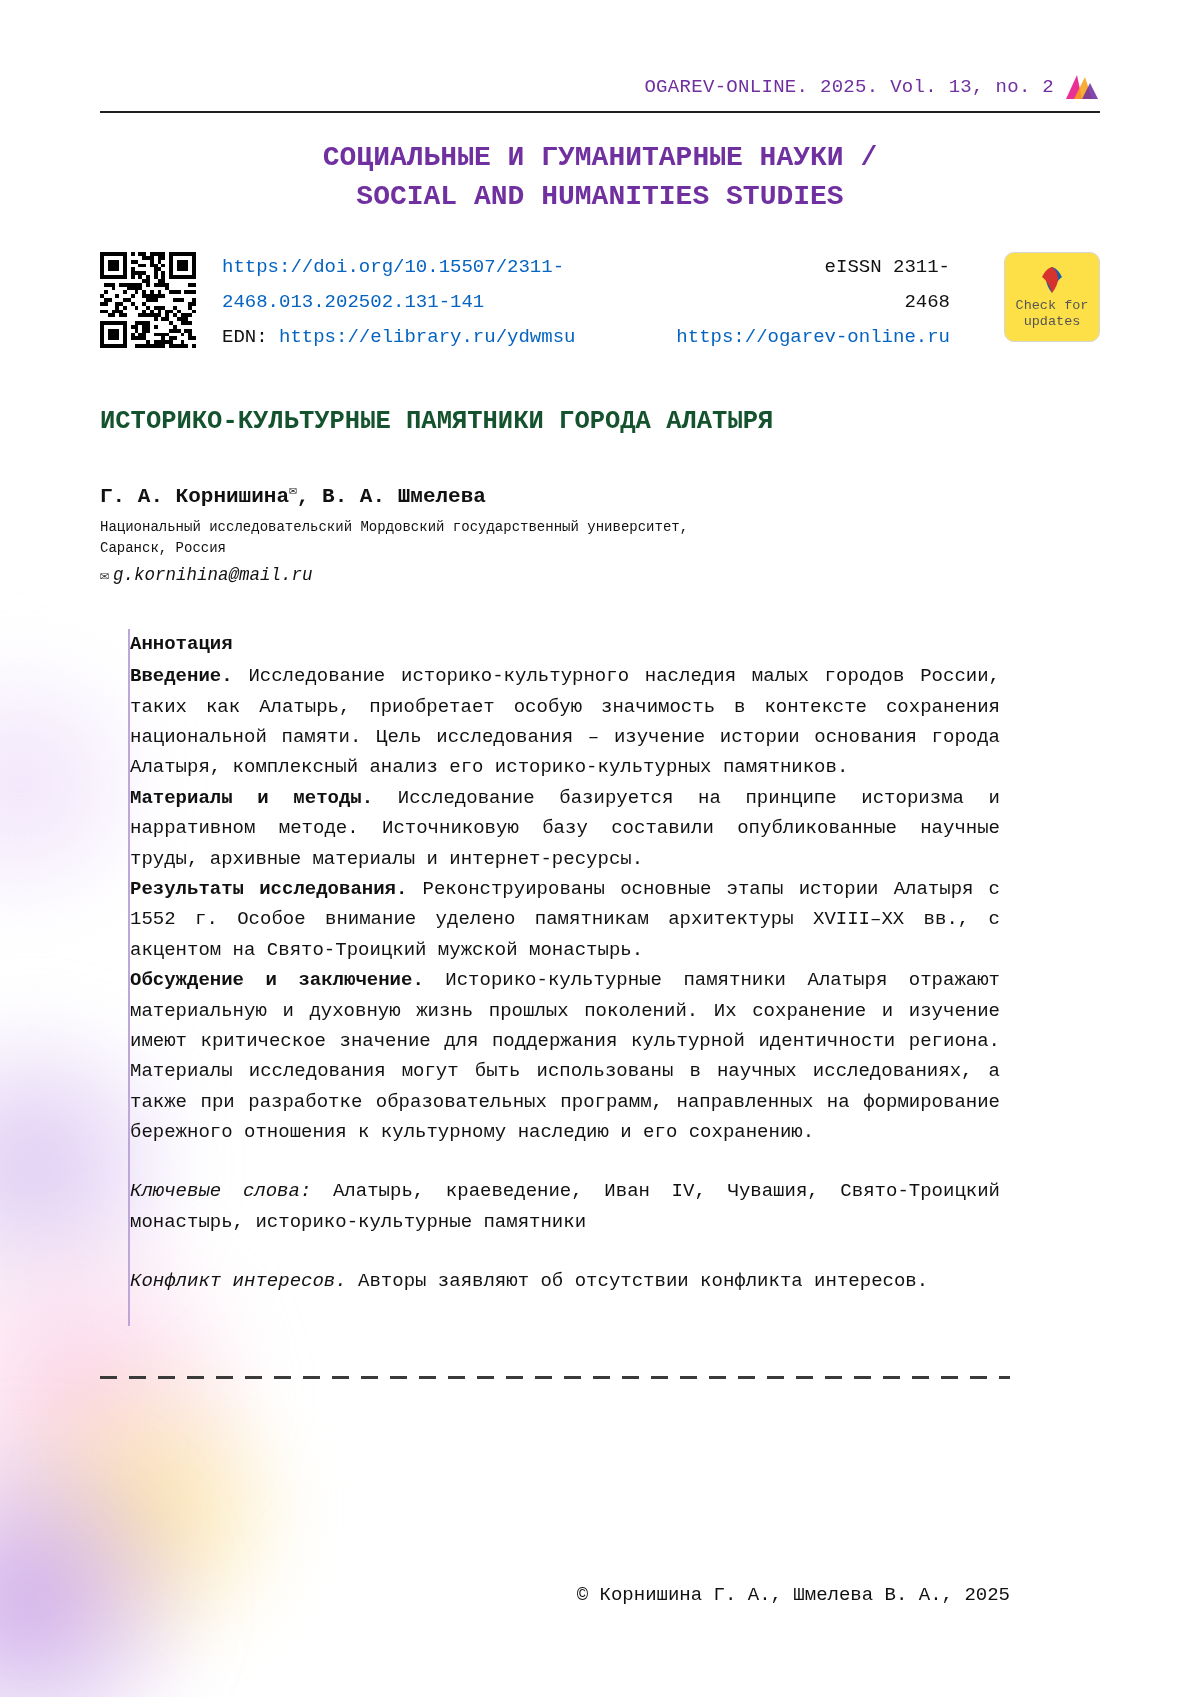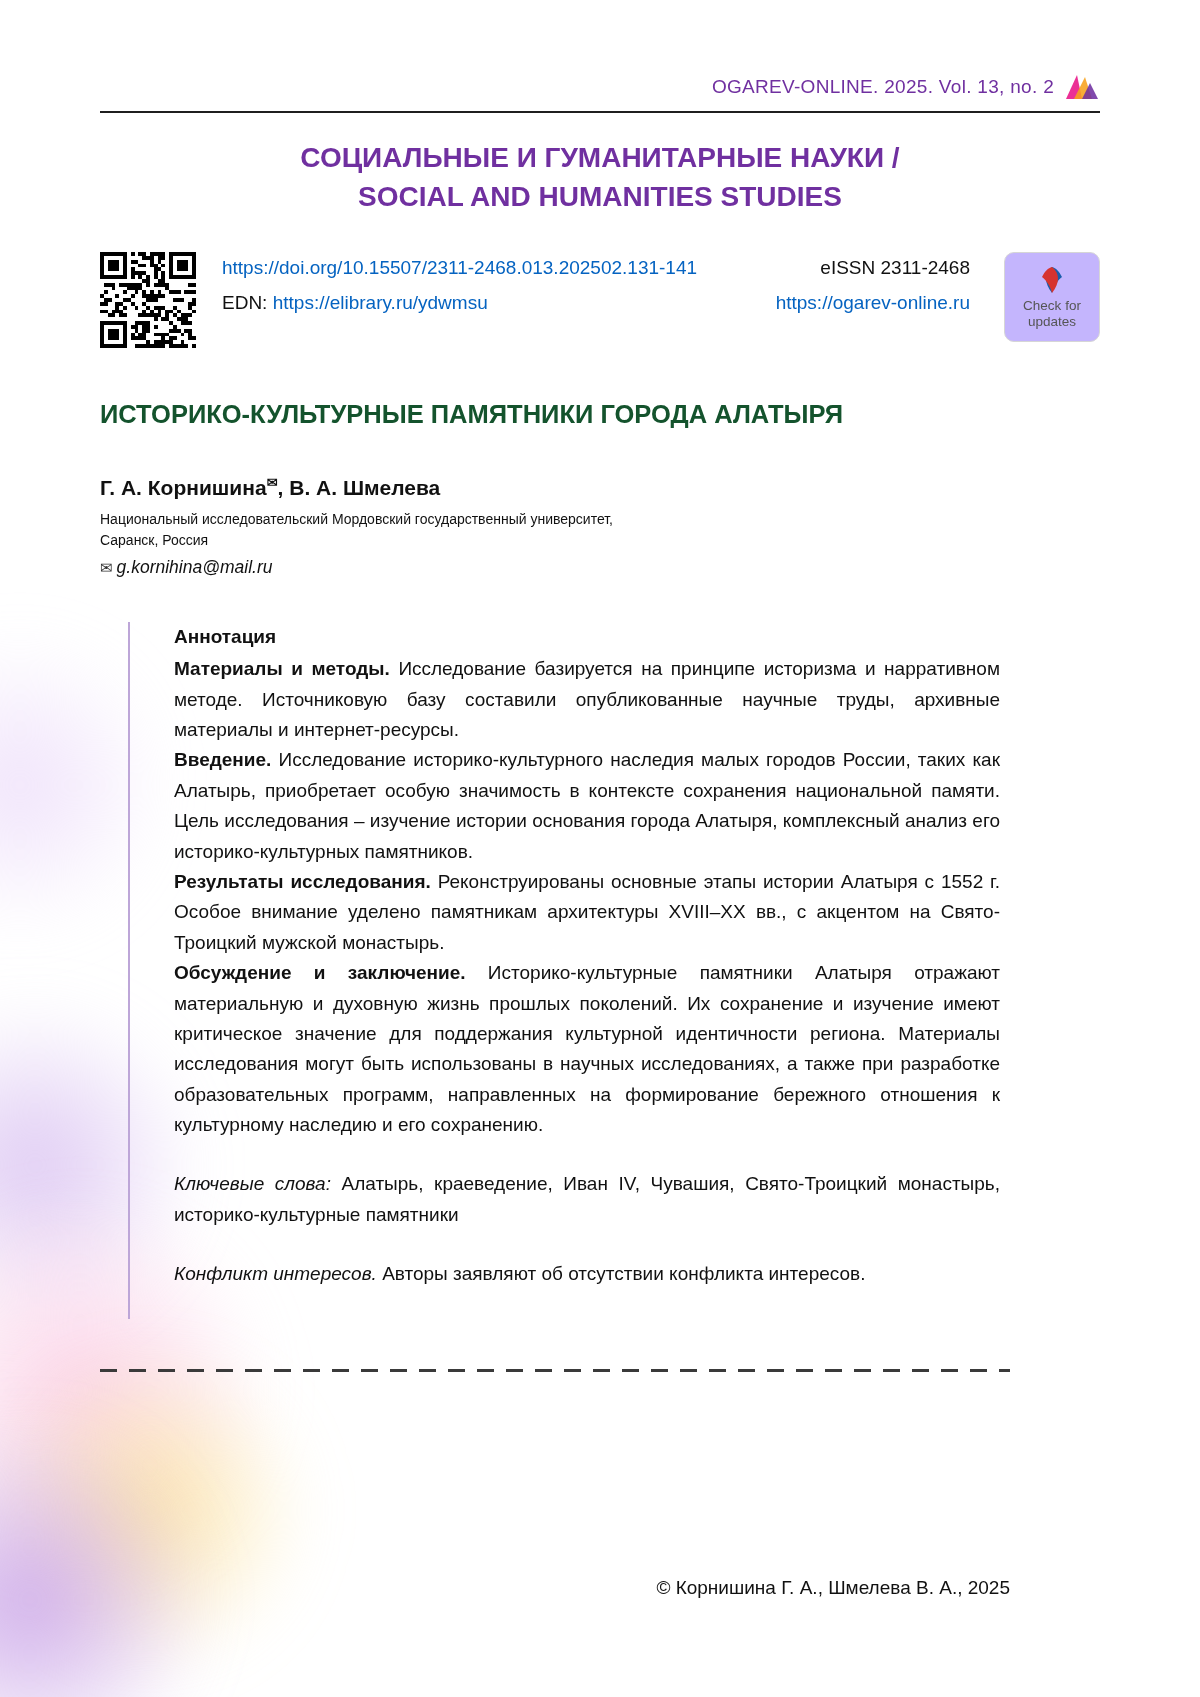--- a/index.html
+++ b/index.html
@@ -2,21 +2,21 @@
 <html><head>
 <meta charset="utf-8">
 <style>
   html,body { margin:0; padding:0; background:#ffffff; }
   .page {
     position: relative;
     width: 1200px;
     height: 1697px;
     background: #ffffff;
     overflow: hidden;
-    font-family: Liberation Sans, sans-serif;
+    font-family: Liberation Mono, monospace;
     color: #111;
   }
   
   .blob { position:absolute; border-radius:50%; filter: blur(30px); z-index:0; pointer-events:none; }
   .b1 { left:-130px; top:1000px; width:330px; height:330px; background: radial-gradient(circle, rgba(214,188,240,.8), rgba(214,188,240,0) 70%); }
   .b2 { left:-110px; top:1200px; width:380px; height:380px; background: radial-gradient(circle, rgba(250,203,228,.85), rgba(250,203,228,0) 70%); }
   .b3 { left:-10px;  top:1350px; width:320px; height:320px; background: radial-gradient(circle, rgba(251,226,158,.85), rgba(251,226,158,0) 70%); }
   .b4 { left:-150px; top:1420px; width:360px; height:360px; background: radial-gradient(circle, rgba(198,158,230,.85), rgba(198,158,230,0) 70%); }
   .b5 { left:-110px; top:620px;  width:260px; height:330px; background: radial-gradient(circle, rgba(233,214,249,.7), rgba(233,214,249,0) 70%); }
 
@@ -41,42 +41,41 @@
   }
 
   
   .meta { display:flex; margin-top:34px; align-items:flex-start; }
   .qr { width:96px; height:96px; flex:0 0 96px; margin-top:2px; }
   .meta-table { flex:1; margin-left:26px; font-size:19px; }
   .meta-row { display:flex; justify-content:space-between; align-items:baseline; line-height:35px; }
   .meta-right { text-align:right; }
   a.link { color:#0563c1; text-decoration:none; }
   .check-badge {
-    flex:0 0 94px; margin-left:34px; margin-top:2px;
-    background:#c4b5fd; border:1px solid #d6d6d6; border-radius:10px;
+    flex:0 0 94px; margin-left:54px; margin-top:2px;
+    background:#fde047; border:1px solid #d6d6d6; border-radius:10px;
     height:88px; display:flex; flex-direction:column; align-items:center; justify-content:center;
     gap:3px; cursor:pointer;
   }
   .check-badge .txt { font-size:13.5px; color:#555; line-height:1.15; text-align:center; }
 
   
   .art-title { margin-top:52px; color:#14532d; font-weight:bold; font-size:25.5px; }
   .authors { margin-top:46px; font-weight:bold; font-size:21px; }
   .authors sup { font-size:13px; }
   .affil { margin-top:9px; font-size:14px; line-height:1.45; }
   .email-line { margin-top:7px; font-size:17.5px; font-style:italic; }
   .email-line .env { font-style:normal; font-size:15px; color:#333; margin-right:4px; }
 
   
   .abstract {
     margin-top:44px;
     margin-left:28px;
     width:872px;
     border-left:2px solid #bda6d8;
-    padding-left:44px;
     box-sizing:border-box;
     font-size:19px;
     line-height:1.6;
     text-align:justify;
   }
   .abstract h3 { margin:0 0 2px 0; font-size:19px; }
   .abstract p { margin:0; }
   .lead-bold { font-weight:bold; }
   .lead-italic { font-style:italic; }
   .gap { height:29px; }
@@ -464,22 +463,22 @@
     <div class="affil">
       <div>Национальный исследовательский Мордовский государственный университет,</div>
       <div>Саранск, Россия</div>
     </div>
     <div class="email-line">
       <span class="env">✉</span><span>g.kornihina@mail.ru</span>
     </div>
 
     <div class="abstract">
       <h3>Аннотация</h3>
+      <p><span class="lead-bold">Введение.</span><span> Исследование историко-культурного наследия малых городов России, таких как Алатырь, приобретает особую значимость в контексте сохранения национальной памяти. Цель исследования – изучение истории основания города Алатыря, комплексный анализ его историко-культурных памятников.</span></p>
       <p><span class="lead-bold">Материалы и методы.</span><span> Исследование базируется на принципе историзма и нарративном методе. Источниковую базу составили опубликованные научные труды, архивные материалы и интернет-ресурсы.</span></p>
-      <p><span class="lead-bold">Введение.</span><span> Исследование историко-культурного наследия малых городов России, таких как Алатырь, приобретает особую значимость в контексте сохранения национальной памяти. Цель исследования – изучение истории основания города Алатыря, комплексный анализ его историко-культурных памятников.</span></p>
       <p><span class="lead-bold">Результаты исследования.</span><span> Реконструированы основные этапы истории Алатыря с 1552 г. Особое внимание уделено памятникам архитектуры XVIII–XX вв., с акцентом на Свято-Троицкий мужской монастырь.</span></p>
       <p><span class="lead-bold">Обсуждение и заключение.</span><span> Историко-культурные памятники Алатыря отражают материальную и духовную жизнь прошлых поколений. Их сохранение и изучение имеют критическое значение для поддержания культурной идентичности региона. Материалы исследования могут быть использованы в научных исследованиях, а также при разработке образовательных программ, направленных на формирование бережного отношения к культурному наследию и его сохранению.</span></p>
 
       <div class="gap"></div>
       <p><span class="lead-italic">Ключевые слова:</span><span> Алатырь, краеведение, Иван IV, Чувашия, Свято-Троицкий монастырь, историко-культурные памятники</span></p>
 
       <div class="gap"></div>
       <p><span class="lead-italic">Конфликт интересов.</span><span> Авторы заявляют об отсутствии конфликта интересов.</span></p>
 
       <div class="gap"></div>

